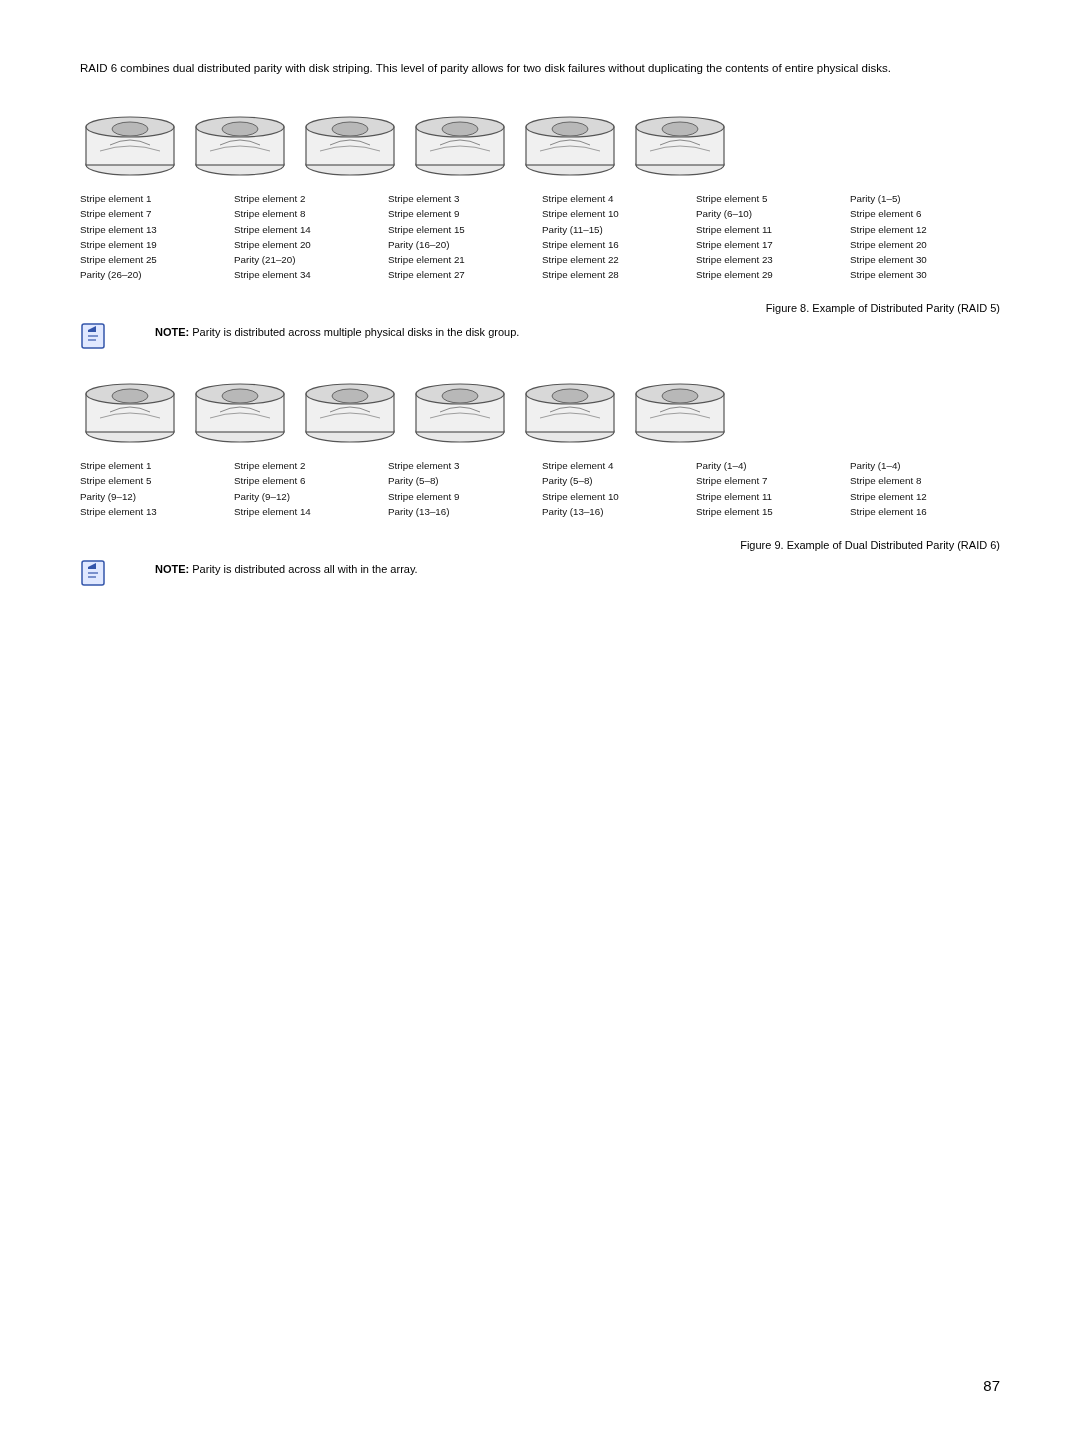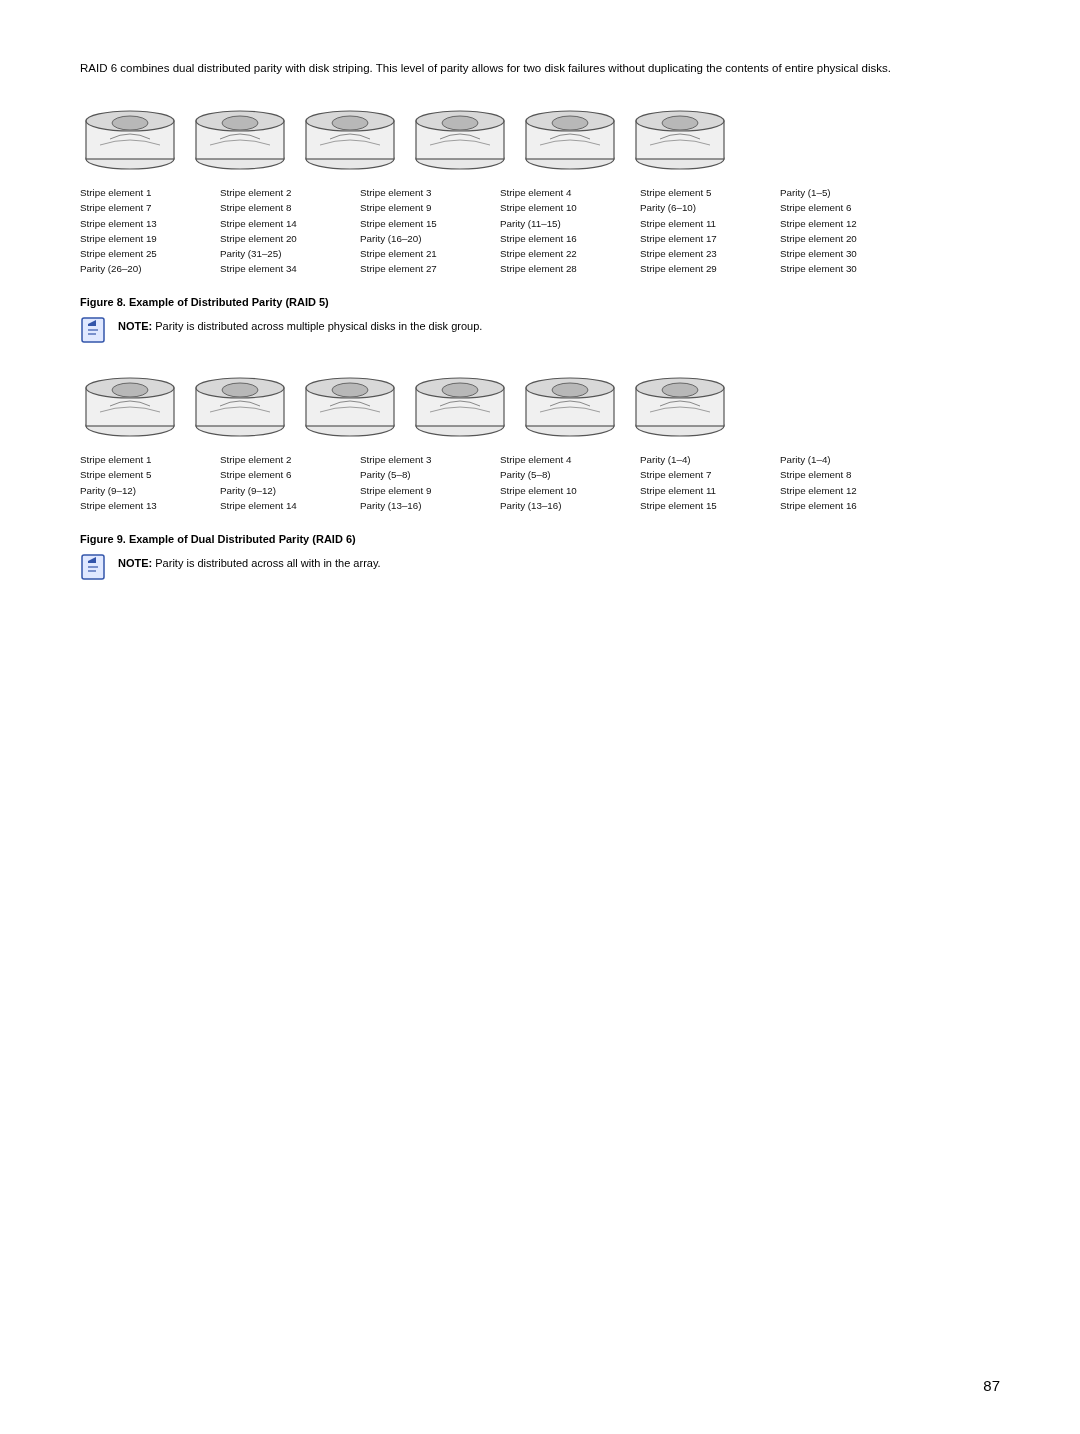--- a/index.html
+++ b/index.html
@@ -9,21 +9,21 @@
       font-size: 11px;
       color: #000;
       width: 1080px;
       min-height: 1434px;
       padding: 60px 80px 60px 80px;
     }
 
     .intro-text {
       font-size: 11.5px;
       line-height: 1.5;
-      margin-bottom: 24px;
+      margin-bottom: 30px;
       max-width: 860px;
     }
 
     
     .diagram-section {
       margin-bottom: 20px;
     }
 
     .disk-row {
       display: flex;
@@ -40,59 +40,61 @@
 
     .disk-col {
       width: 130px;
       font-size: 9.8px;
       line-height: 1.55;
       color: #111;
     }
 
     .figure-caption {
       font-size: 11px;
-      font-weight: bold;
+      font-weight: normal;
       margin-top: 8px;
       margin-bottom: 10px;
+      text-align: right;
     }
 
     .note-box {
       display: flex;
       align-items: flex-start;
       gap: 10px;
       margin-bottom: 24px;
       max-width: 820px;
     }
 
     .note-icon {
       width: 28px;
       height: 28px;
       flex-shrink: 0;
       margin-top: -2px;
     }
 
     .note-text {
       font-size: 11px;
       line-height: 1.5;
+      margin-left: 37px;
     }
 
     .note-label {
       font-weight: bold;
     }
 
     .page-number {
       position: fixed;
       bottom: 40px;
       right: 80px;
       font-size: 15px;
     }
 
     .labels-grid {
       display: flex;
-      gap: 10px;
+      gap: 24px;
       margin-top: 1px;
     }
   </style>
 </head>
 <body>
 
 <p class="intro-text">RAID 6 combines dual distributed parity with disk striping. This level of parity allows for two disk failures without duplicating the contents of entire physical disks.</p>
 
 <div class="diagram-section">
 
@@ -160,21 +162,21 @@
       <div>Stripe element 13</div>
       <div>Stripe element 19</div>
       <div>Stripe element 25</div>
       <div>Parity (26–20)</div>
     </div>
     <div class="disk-col">
       <div>Stripe element 2</div>
       <div>Stripe element 8</div>
       <div>Stripe element 14</div>
       <div>Stripe element 20</div>
-      <div>Parity (31–25)</div>
+      <div>Parity (21–20)</div>
       <div>Stripe element 34</div>
     </div>
     <div class="disk-col">
       <div>Stripe element 3</div>
       <div>Stripe element 9</div>
       <div>Stripe element 15</div>
       <div>Parity (16–20)</div>
       <div>Stripe element 21</div>
       <div>Stripe element 27</div>
     </div>

